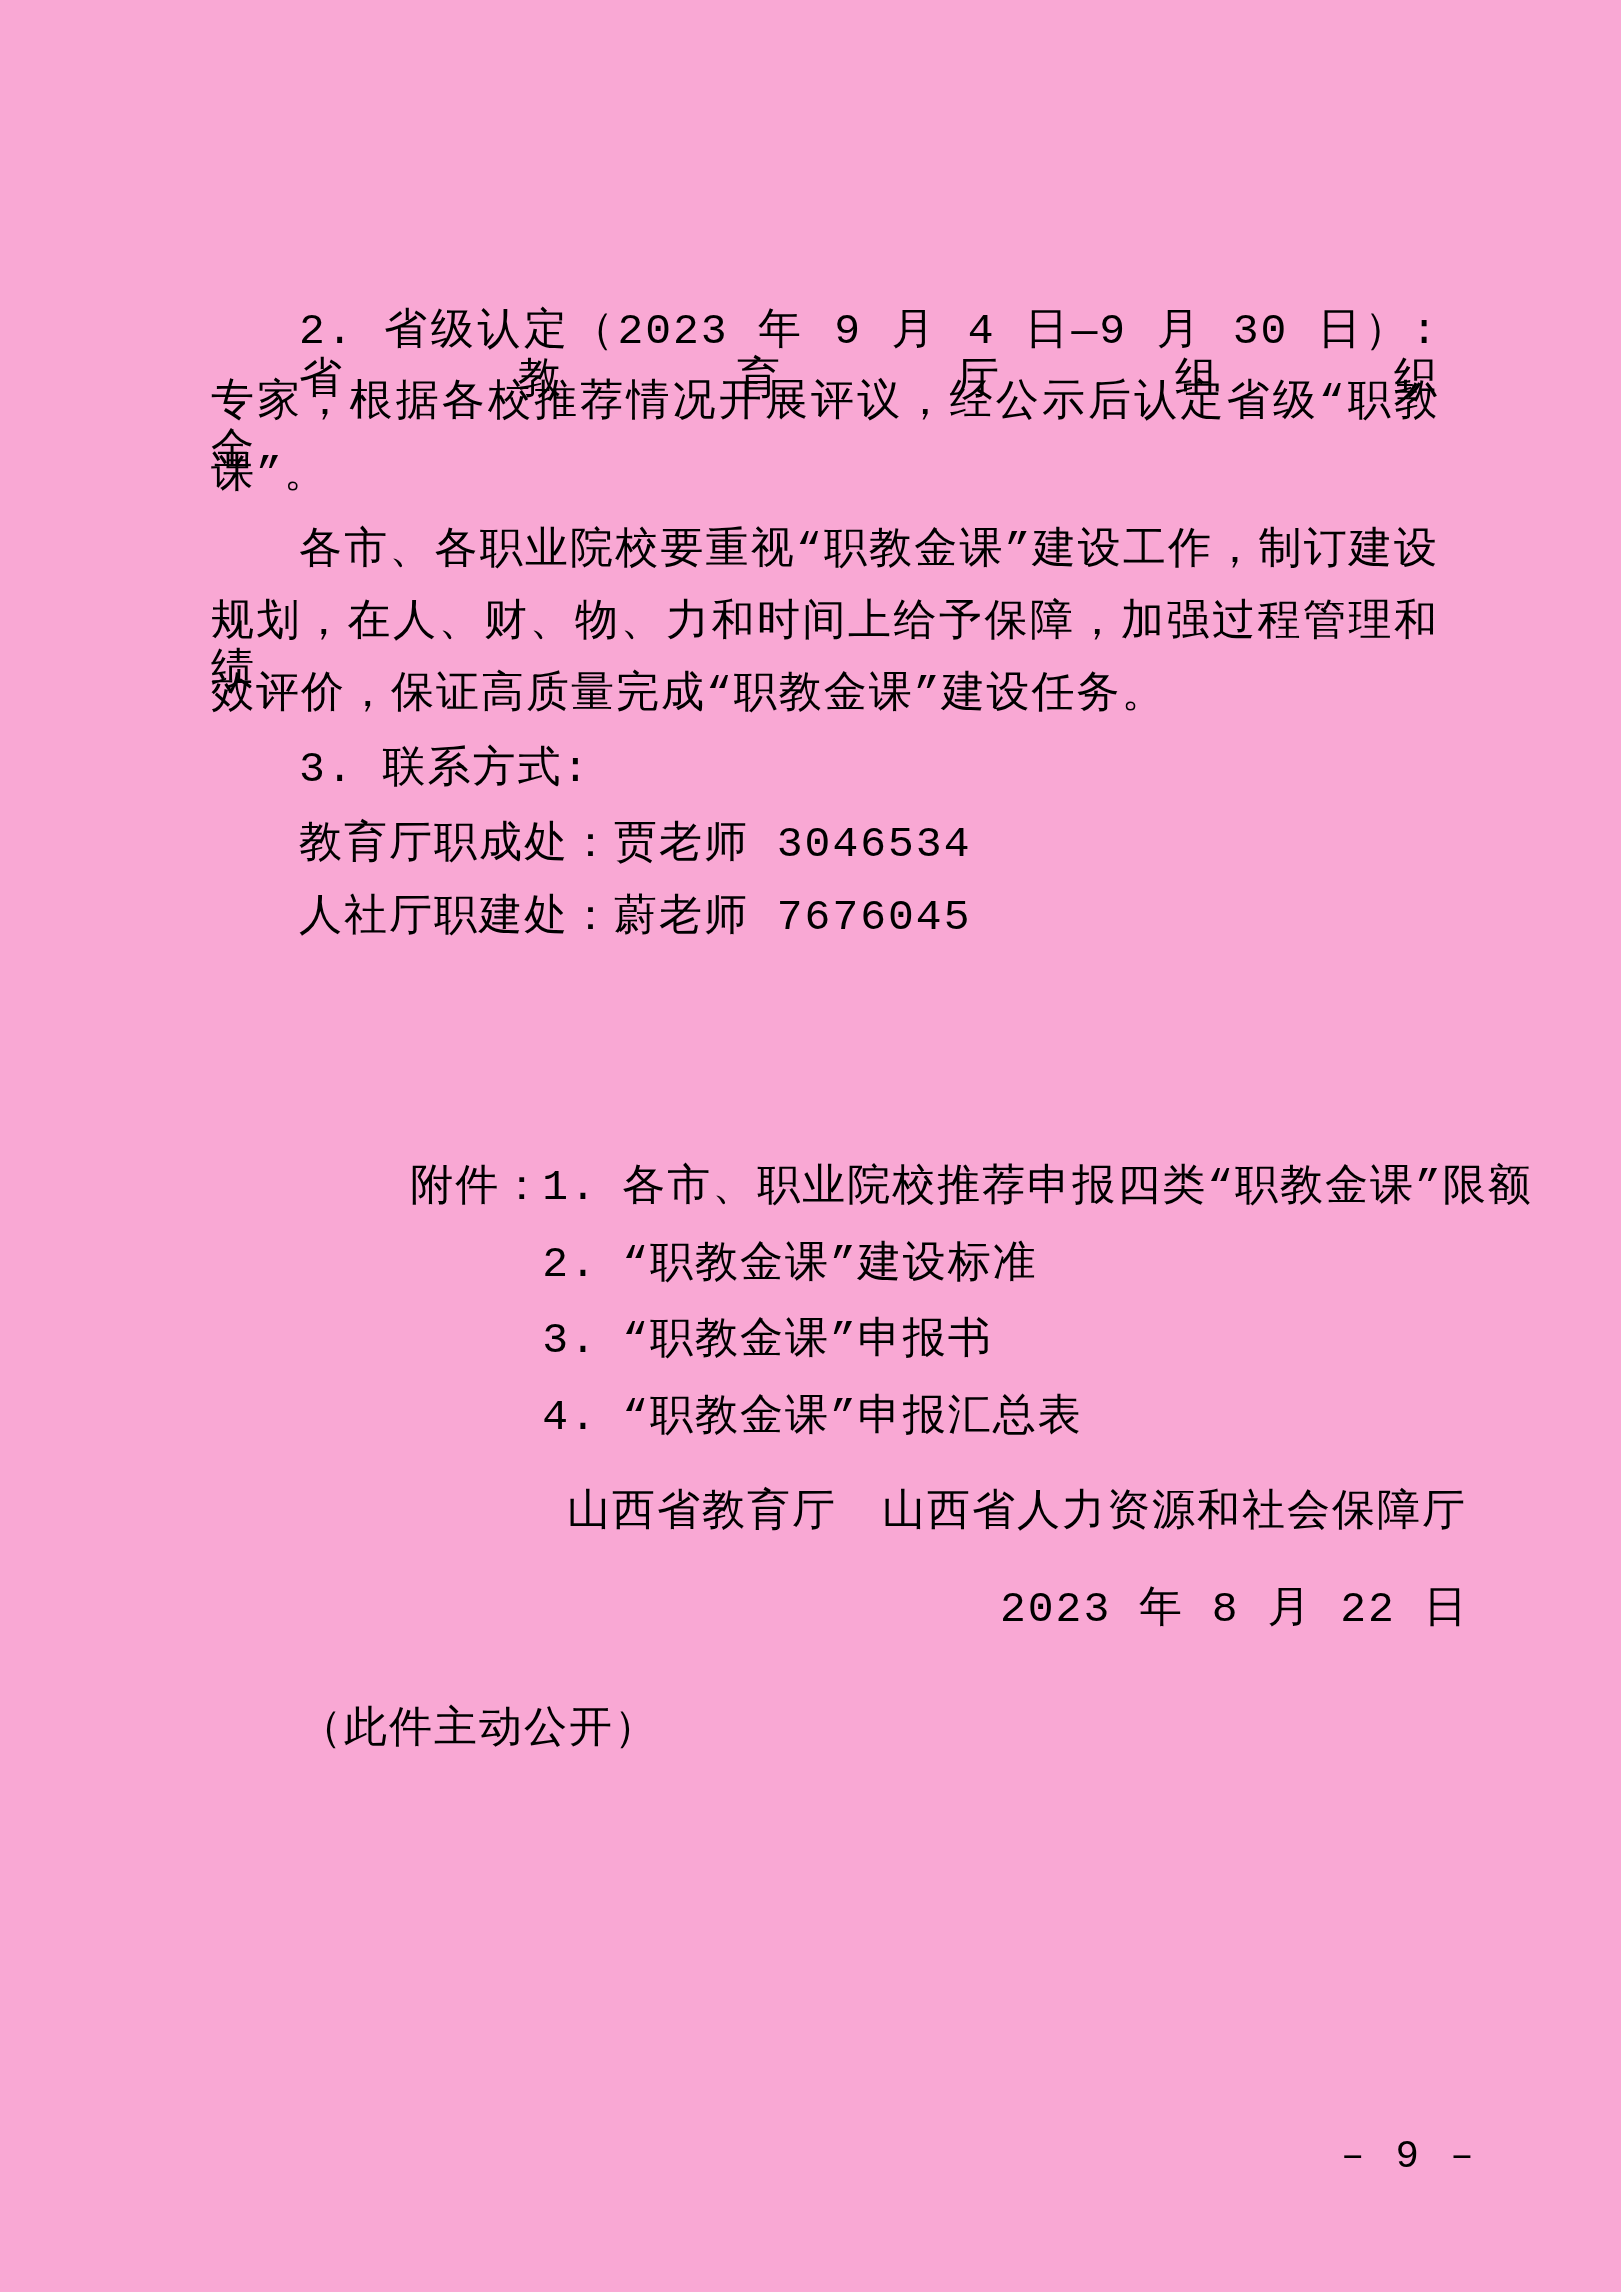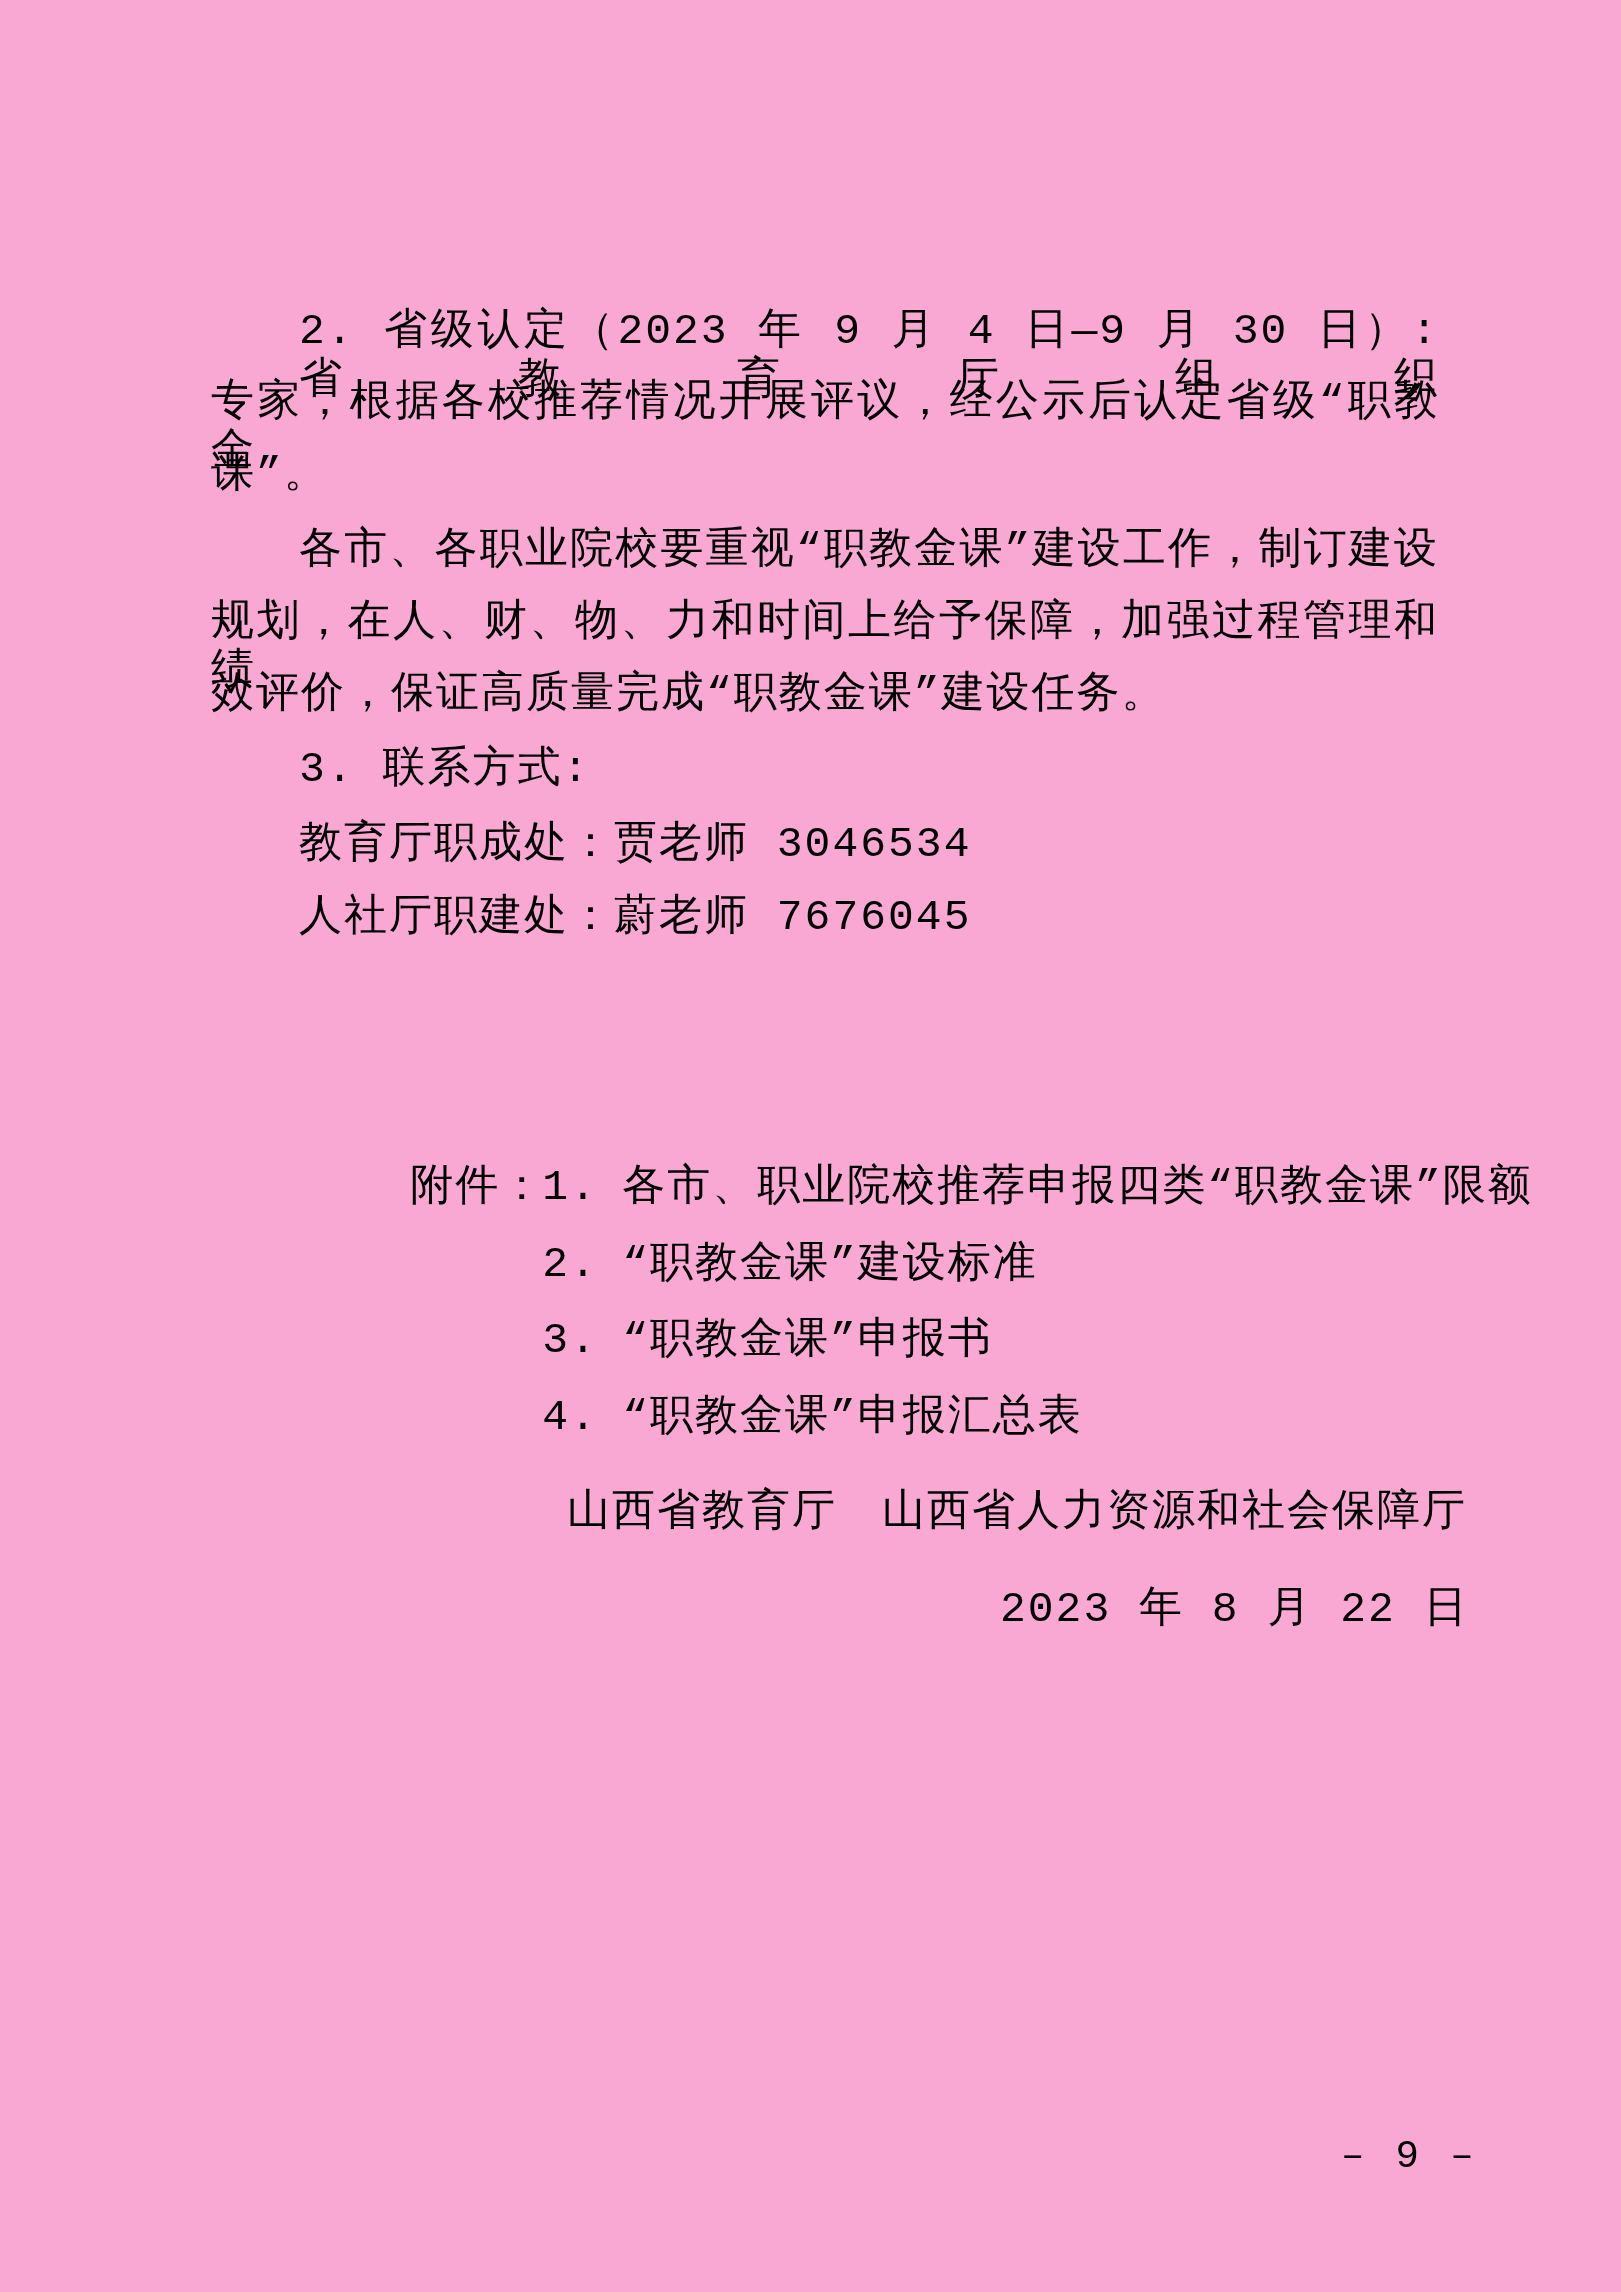--- a/index.html
+++ b/index.html
@@ -60,17 +60,18 @@
   <div class="line" style="top:1267px;left:431px;">
     <span class="attach-num">3.</span><span>“职教金课”申报书</span>
   </div>
   <div class="line" style="top:1344px;left:431px;">
     <span class="attach-num">4.</span><span>“职教金课”申报汇总表</span>
   </div>
 
   <div class="line" style="top:1488px;left:567px;">山西省教育厅　山西省人力资源和社会保障厅</div>
   <div class="line date-line" style="top:1585px;left:1000px;width:428px;">2023 年 8 月 22 日</div>
 
+  <div class="line" style="top:1705px;left:299px;">（此件主动公开）</div>
 
   <div class="page-num" style="top:2135px;left:1341px;">– 9 –</div>
 
 </div>
 
 
 </body></html>

